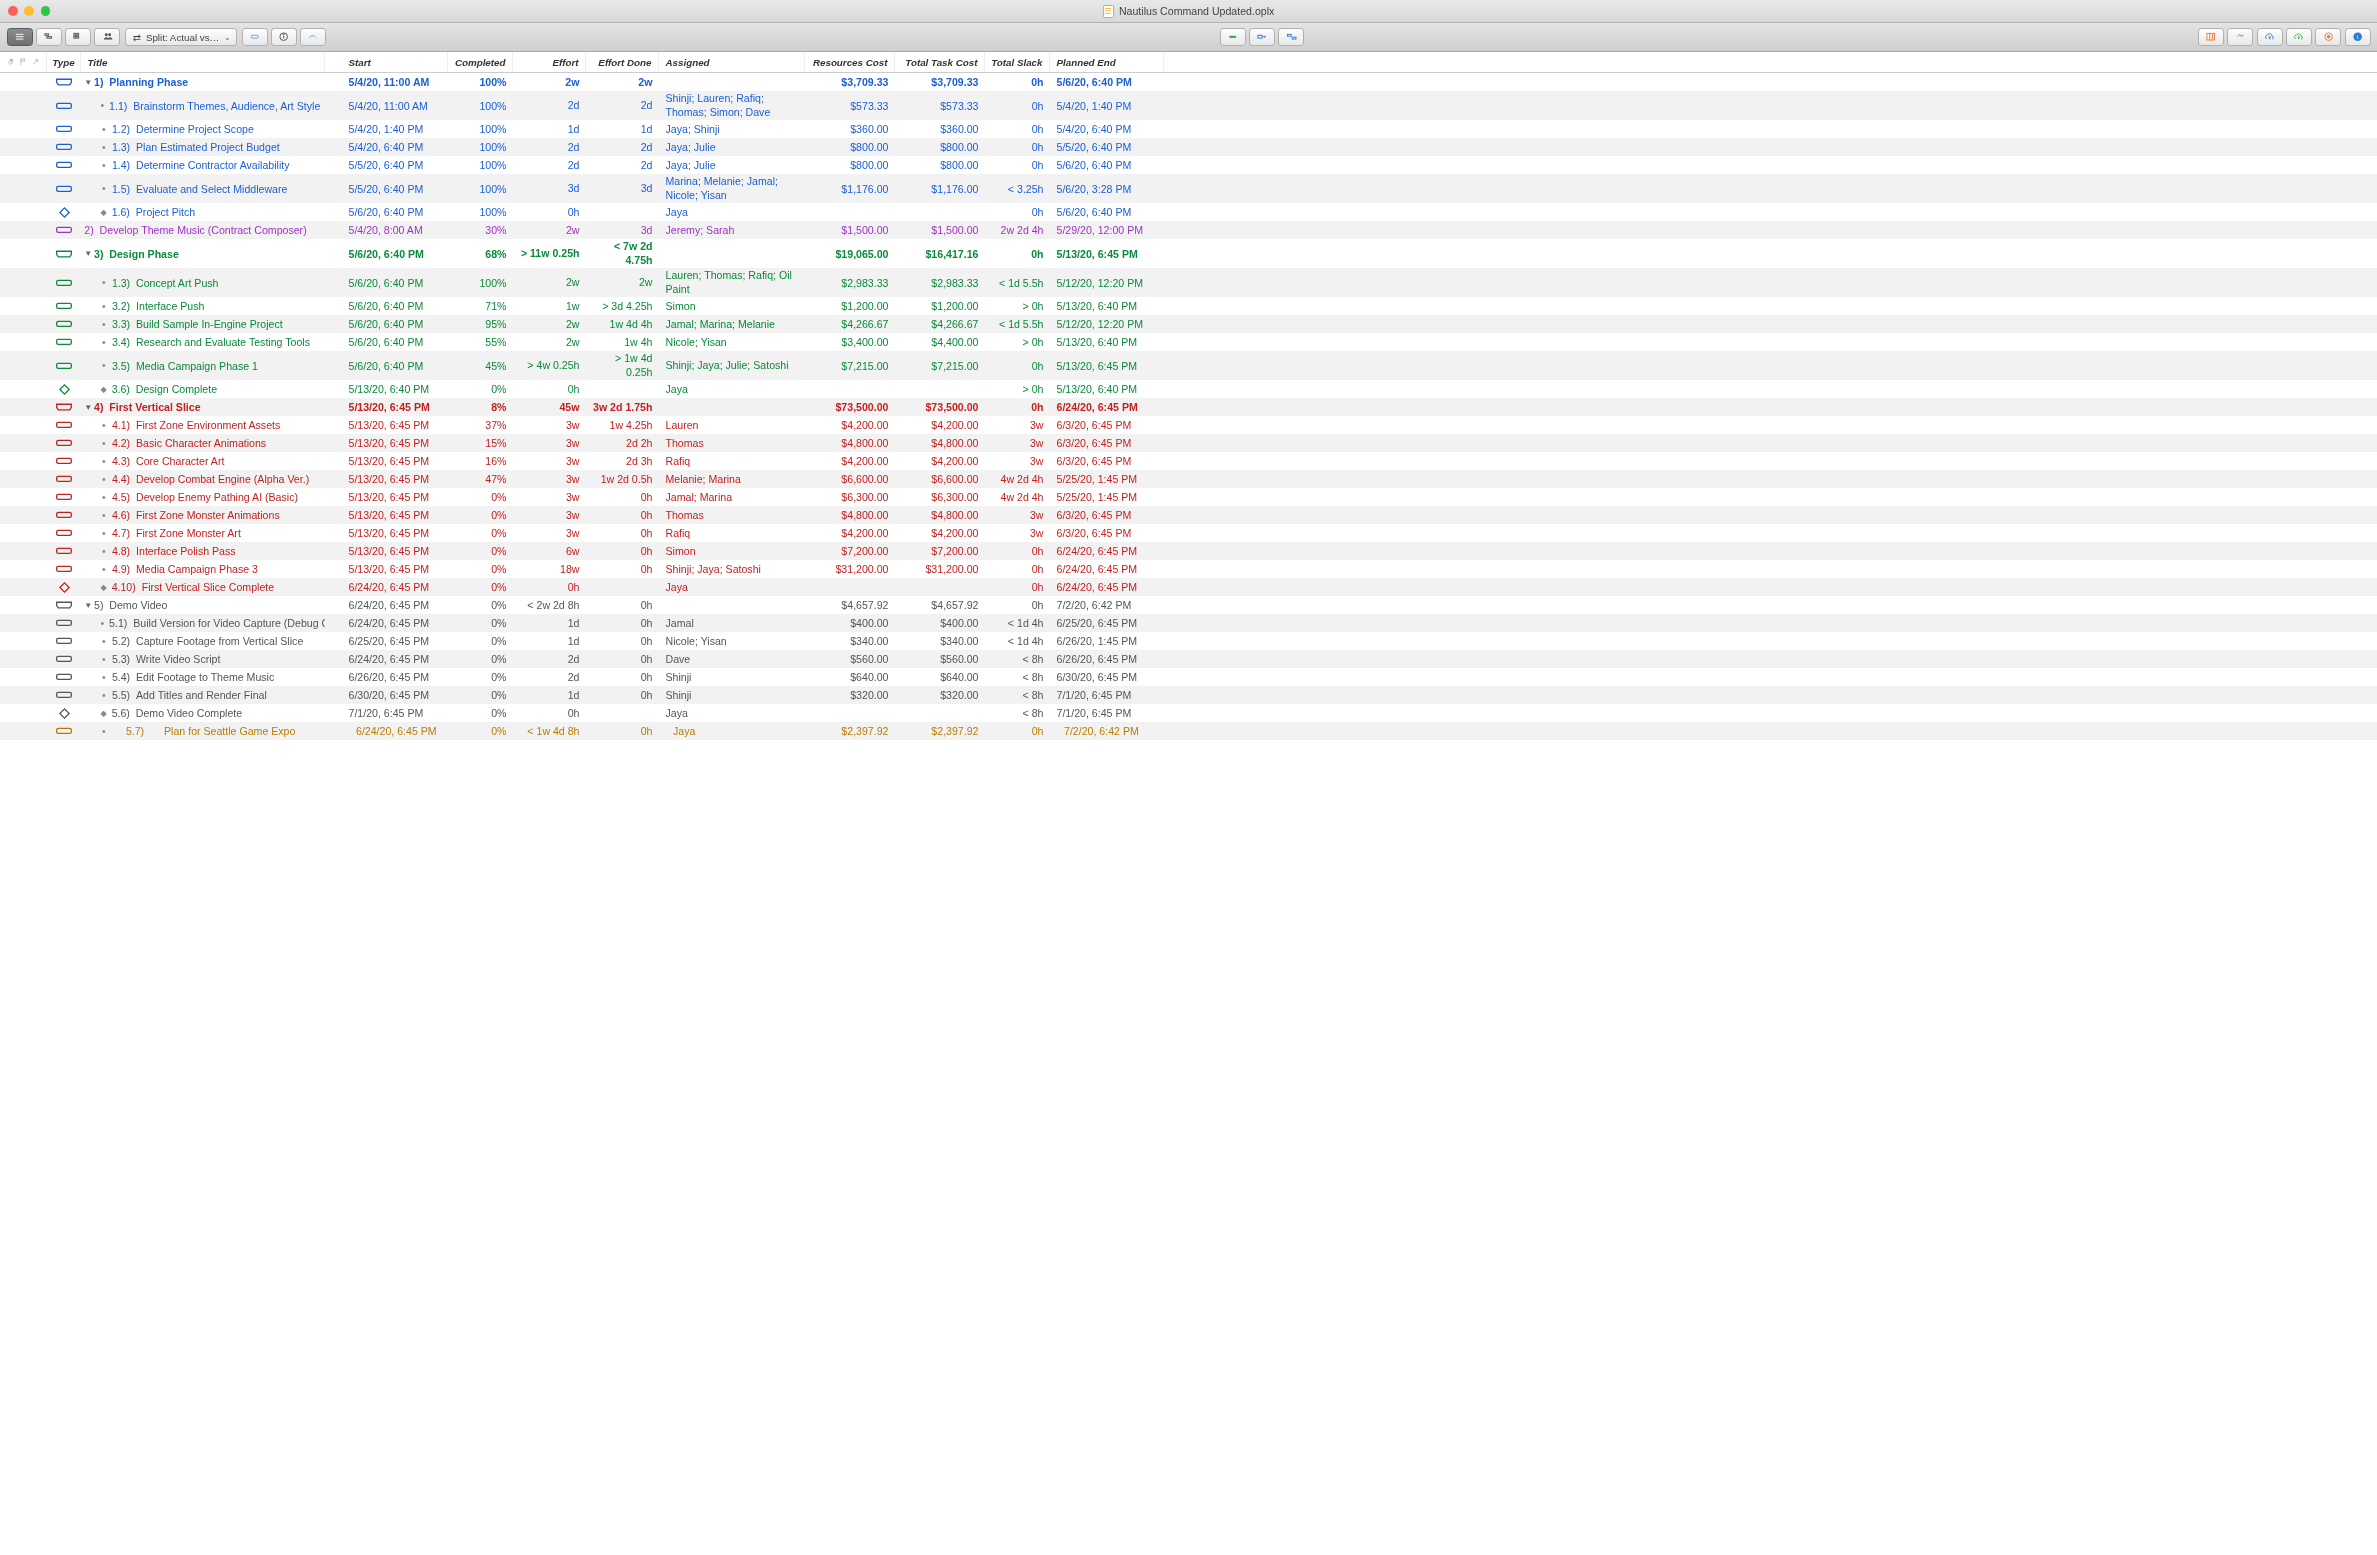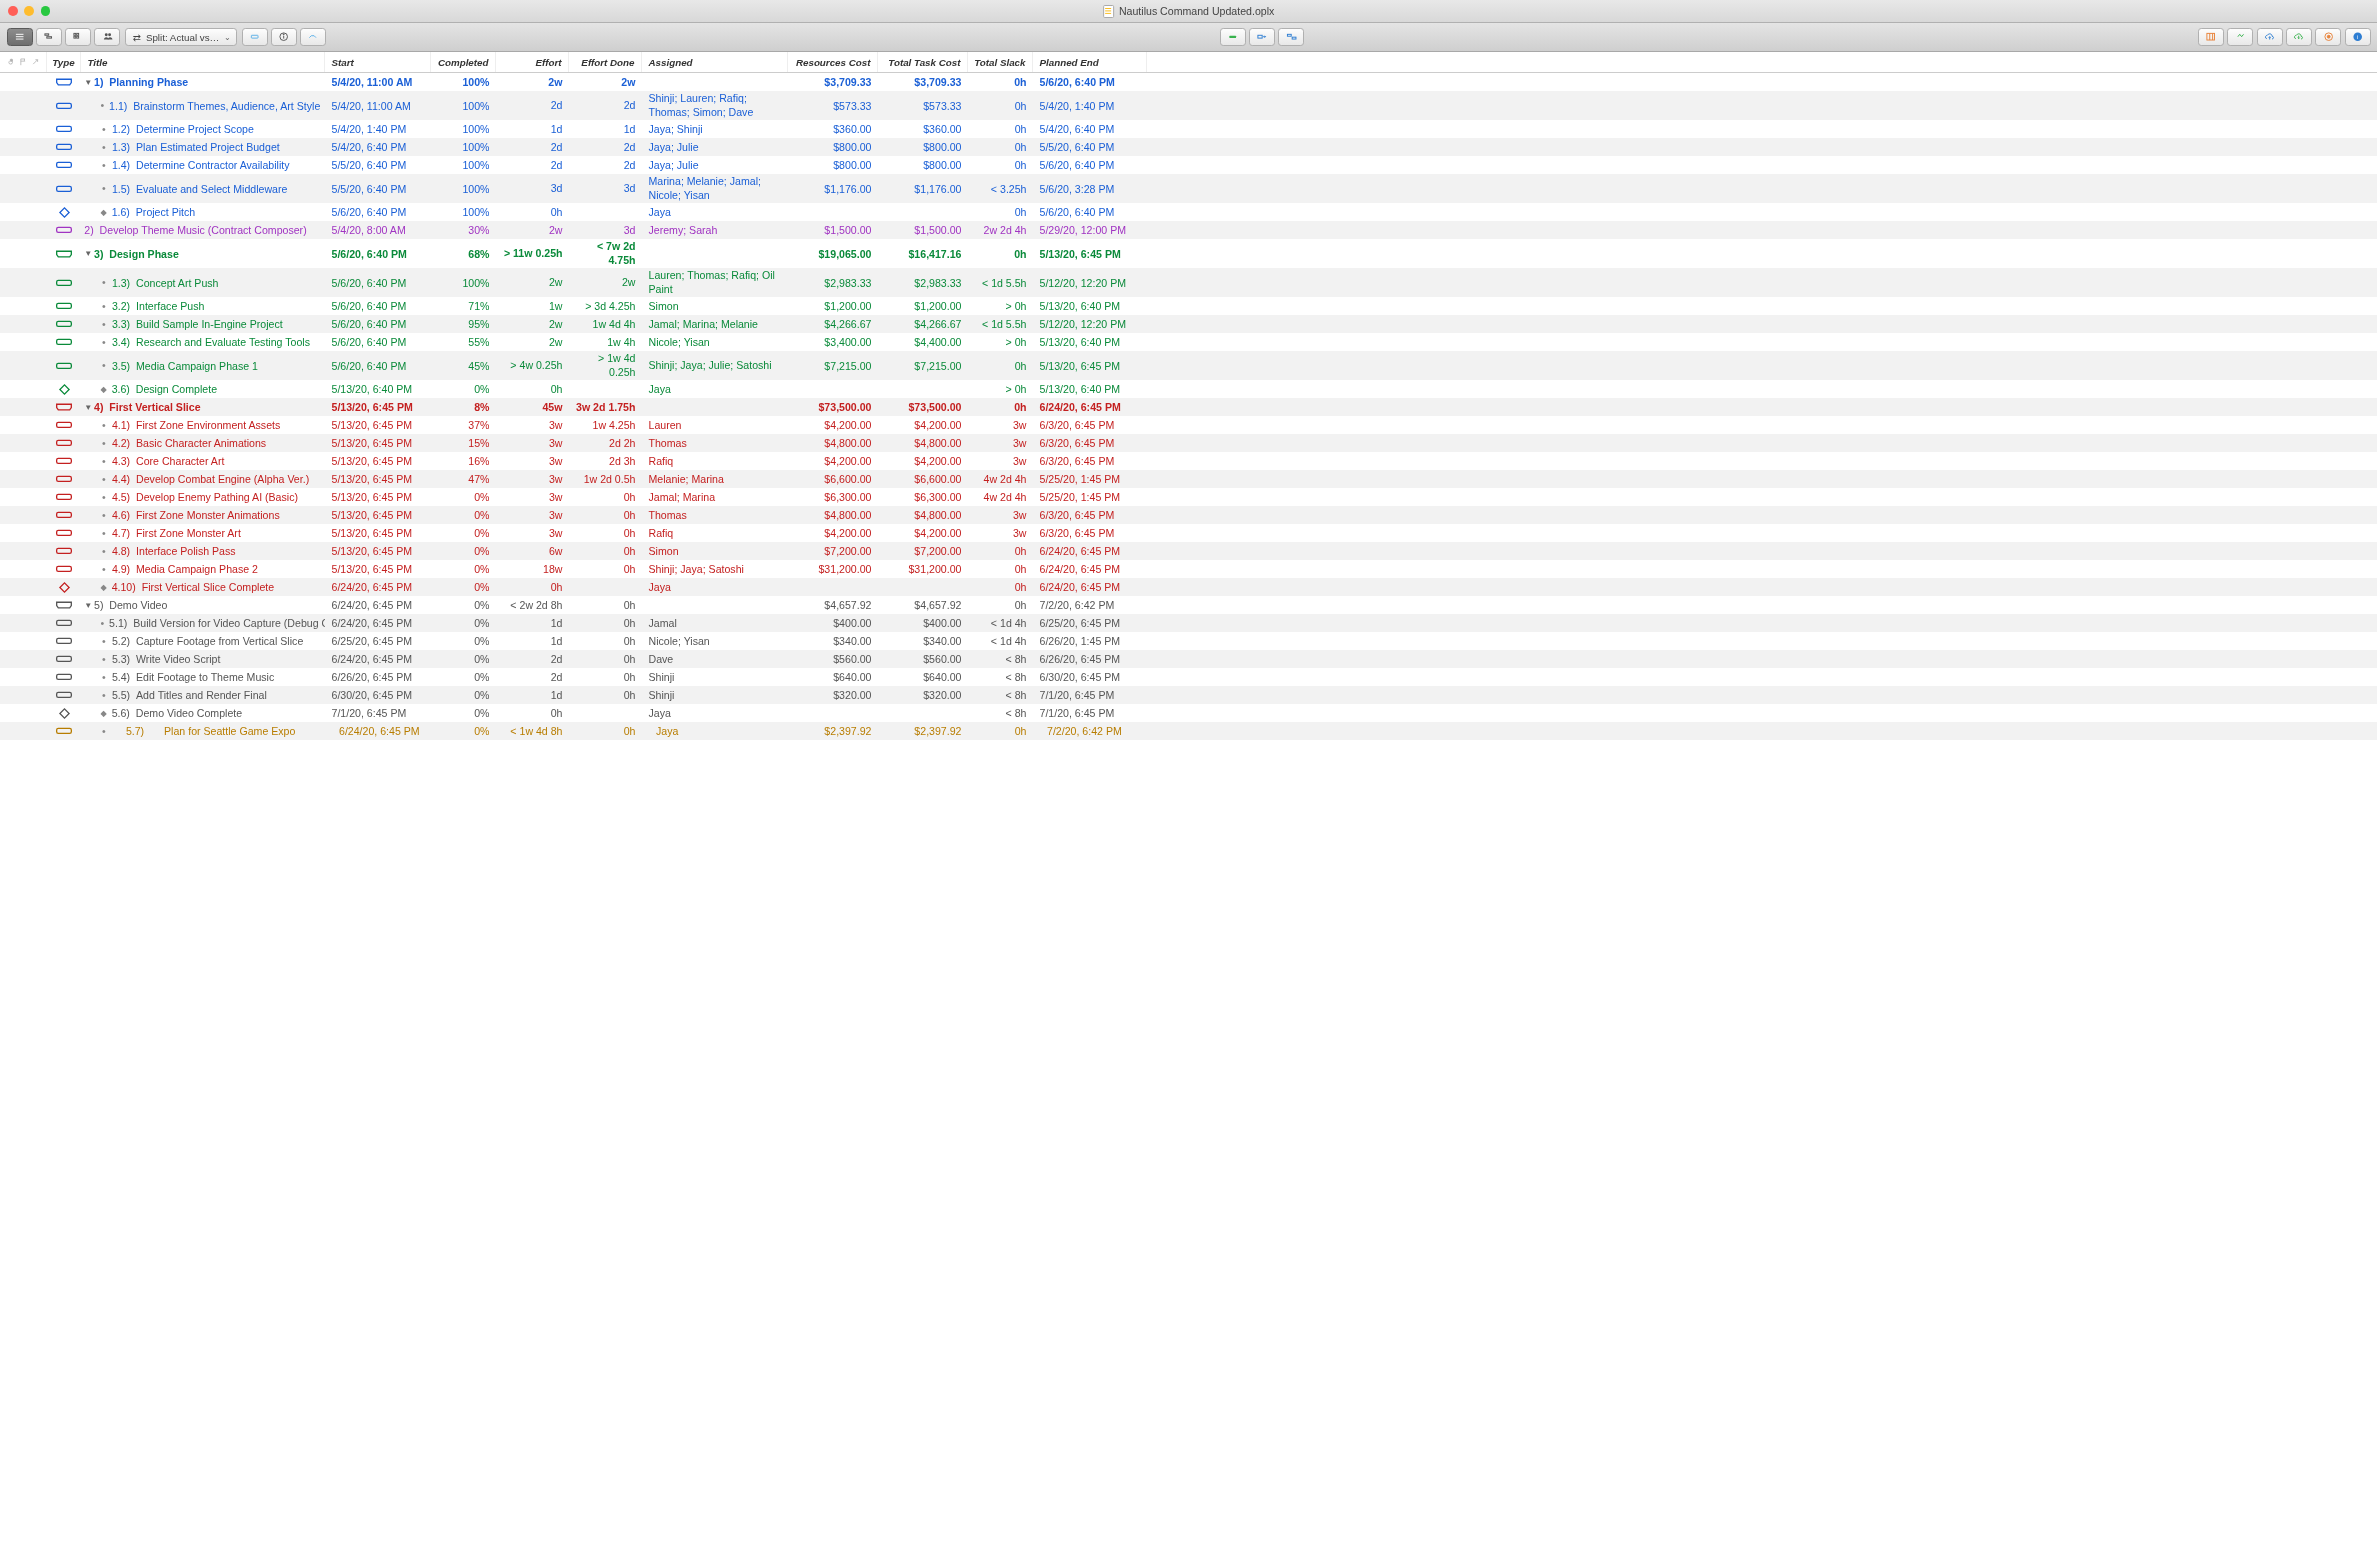--- a/index.html
+++ b/index.html
@@ -33,21 +33,21 @@
   .row.tall { height: 29px; }
   .row.stripe { background: #f2f2f2; }
   .cell { padding: 0 6.5px; overflow: hidden; white-space: nowrap; text-overflow: ellipsis; }
   .cell.right { text-align: right; }
   .cell.multi { white-space: normal; line-height: 1.25; display: flex; align-items: center;}
   .cell.multi.right { text-align: right; justify-content: flex-end;}
   
   .c-gutter { width: 47px; display: flex; align-items: center; justify-content: flex-start; gap: 3.3px; padding-left: 3.3px; }
   .c-type { width: 34px; display: flex; align-items: center; justify-content: center; }
   .c-title { flex: 0 0 244px; display: flex; align-items: center; }
-  .c-start { flex: 0 0 106px; }
+  .c-start { flex: 0 0 106px; margin-left: 17px; }
   .c-completed { flex: 0 0 65px; }
   .c-effort { flex: 0 0 73px; }
   .c-effdone { flex: 0 0 73px; }
   .c-assigned { flex: 0 0 146px; }
   .c-rescost { flex: 0 0 90px; }
   .c-taskcost { flex: 0 0 90px; }
   .c-slack { flex: 0 0 65px; }
   .c-end { flex: 0 0 114px; }
   
   .disclosure { width: 8.1px; color: #666; font-size: 8.1px; margin-right: 1.6px; display: inline-block; text-align: center; }
@@ -758,21 +758,21 @@
     <div class="row">
     <div class="cell c-gutter"></div>
     <div class="cell c-type">
         <span class="type-icon">
           <svg width="18" height="9.8" viewBox="0 0 22 12">
             <rect x="2" y="3" width="18" height="6" rx="2" fill="none" stroke="#c42020" stroke-width="1.6"></rect>
           </svg>
         </span>
       </div>
     <div class="cell c-title indent2">
-      <span class="bullet">•</span><span class="clr-red">4.9)</span>&nbsp;&nbsp;<span class="title-text clr-red">Media Campaign Phase 2</span>
+      <span class="bullet">•</span><span class="clr-red">4.9)</span>&nbsp;&nbsp;<span class="title-text clr-red">Media Campaign Phase 3</span>
     </div>
     <div class="cell c-start clr-red">5/13/20, 6:45 PM</div>
     <div class="cell c-completed right clr-red">0%</div>
     <div class="cell c-effort right clr-red">18w</div>
     <div class="cell c-effdone right clr-red">0h</div>
     <div class="cell c-assigned clr-red">Shinji; Jaya; Satoshi</div>
     <div class="cell c-rescost right clr-red">$31,200.00</div>
     <div class="cell c-taskcost right clr-red">$31,200.00</div>
     <div class="cell c-slack right clr-red">0h</div>
     <div class="cell c-end clr-red">6/24/20, 6:45 PM</div>

